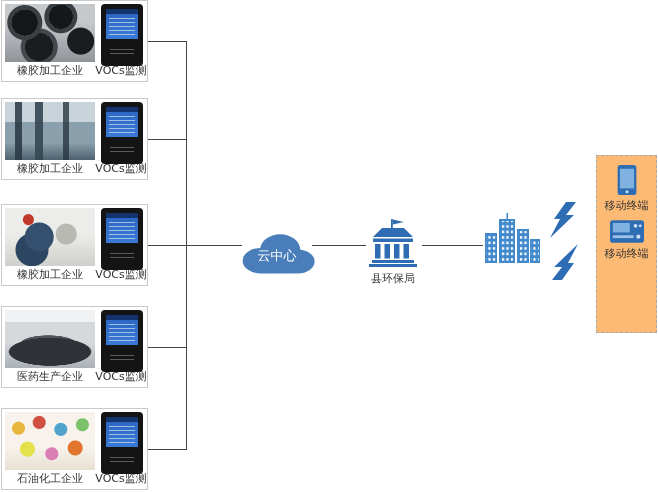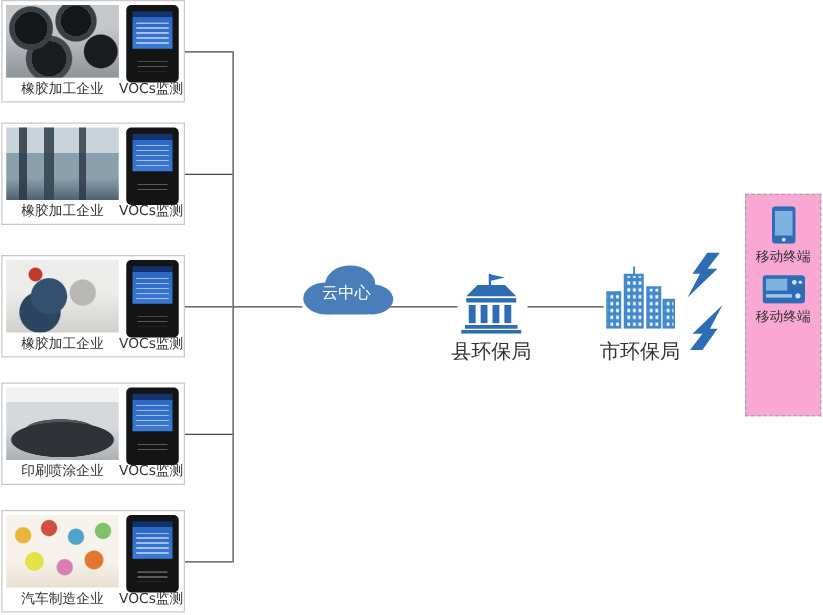--- a/index.html
+++ b/index.html
@@ -58,30 +58,30 @@
       radial-gradient(circle at 86% 22%, #7cc26a 0 6px, transparent 7px),
       radial-gradient(circle at 25% 64%, #e4e24a 0 7px, transparent 8px),
       radial-gradient(circle at 52% 72%, #d97fb5 0 6px, transparent 7px),
       radial-gradient(circle at 78% 62%, #e2762e 0 7px, transparent 8px),
       linear-gradient(180deg, #f7f3ec 0 60%, #e8e0d2 100%); }
 
   
   .line { position: absolute; background: #444; }
 
   
-  .cloud-wrap { position: absolute; left: 237px; top: 208px; width: 80px; height: 47px; }
+  .cloud-wrap { position: absolute; left: 237px; top: 230px; width: 80px; height: 47px; }
   .cloud-wrap svg { position: absolute; inset: 0; width: 100%; height: 100%; }
   .cloud-label { position: absolute; inset: 0; display: flex; align-items: center; justify-content: center;
                  color: #fff; font-size: 13px; padding-top: 5px; }
   .icon-wrap { position: absolute; }
-  .node-label { position: absolute; font-size: 16px; color: #333; text-align: center; width: 80px; white-space: nowrap; }
+  .node-label { position: absolute; font-size: 11px; color: #333; text-align: center; width: 80px; white-space: nowrap; }
 
   
   .term-box { position: absolute; left: 596px; top: 155px; width: 61px; height: 178px;
-              border: 1px dashed #a9a9a9; background: #f9a8d4;
+              border: 1px dashed #a9a9a9; background: #fdba74;
               display: flex; flex-direction: column; align-items: center; padding-top: 9px; }
   .term-item { display: flex; flex-direction: column; align-items: center; margin-bottom: 7px; }
   .term-label { font-size: 11px; color: #333; margin-top: 3px; white-space: nowrap; }
 
   .bolt { position: absolute; width: 32px; height: 36px; }
   .bolt.flipped { transform: rotate(180deg); }
 </style>
 </head>
 <body>
 
@@ -112,30 +112,30 @@
     </div>
     <div class="lbl industry">橡胶加工企业</div>
     <div class="lbl monitor">VOCs监测</div>
   </div>
 
   <div class="ebox" style="top:306px">
     <div class="photo photo-3"></div>
     <div class="device">
       <div class="screen"></div>
     </div>
-    <div class="lbl industry">印刷喷涂企业</div>
+    <div class="lbl industry">医药生产企业</div>
     <div class="lbl monitor">VOCs监测</div>
   </div>
 
   <div class="ebox" style="top:408px">
     <div class="photo photo-4"></div>
     <div class="device">
       <div class="screen"></div>
     </div>
-    <div class="lbl industry">汽车制造企业</div>
+    <div class="lbl industry">石油化工企业</div>
     <div class="lbl monitor">VOCs监测</div>
   </div>
 
   <div class="line" style="left:148px; top:41px;  width:38px; height:1px"></div>
   <div class="line" style="left:148px; top:139px; width:38px; height:1px"></div>
   <div class="line" style="left:148px; top:245px; width:38px; height:1px"></div>
   <div class="line" style="left:148px; top:347px; width:38px; height:1px"></div>
   <div class="line" style="left:148px; top:449px; width:38px; height:1px"></div>
   <div class="line" style="left:186px; top:41px;  width:1px;  height:409px"></div>
   <div class="line" style="left:187px; top:245px; width:55px; height:1px"></div>
@@ -185,21 +185,20 @@
         <rect x="16" y="6" width="16" height="44"></rect>
         <rect x="34" y="16" width="12" height="34"></rect>
         <rect x="47" y="26" width="10" height="24"></rect>
       </g>
       <rect x="3.2" y="22" width="9.5" height="26" fill="url(#win)"></rect>
       <rect x="17.5" y="8" width="13" height="40" fill="url(#win)"></rect>
       <rect x="35.2" y="18" width="9.5" height="30" fill="url(#win)"></rect>
       <rect x="48.2" y="28" width="7.5" height="20" fill="url(#win)"></rect>
     </svg>
   </div>
-  <div class="node-label" style="left:472px; top:271px">市环保局</div>
 
   <div class="bolt" style="left:547px; top:202px">
     <svg viewBox="0 0 32 36" width="32" height="36">
       <polygon fill="#2e6db4" points="19,0 7,17 13,17 3,36 27,13 19,13 29,0"></polygon>
     </svg>
   </div>
   <div class="bolt flipped" style="left:549px; top:244px">
     <svg viewBox="0 0 32 36" width="32" height="36">
       <polygon fill="#2e6db4" points="19,0 7,17 13,17 3,36 27,13 19,13 29,0"></polygon>
     </svg>

